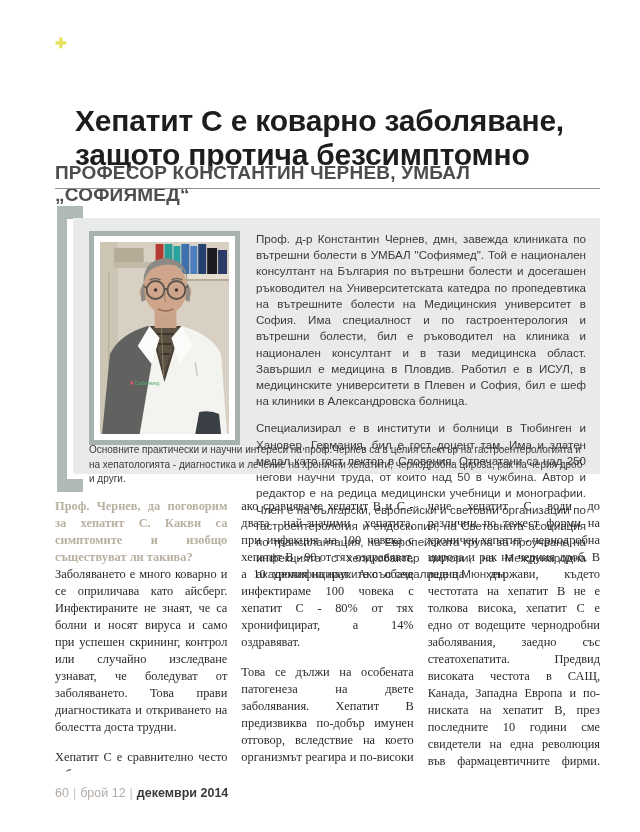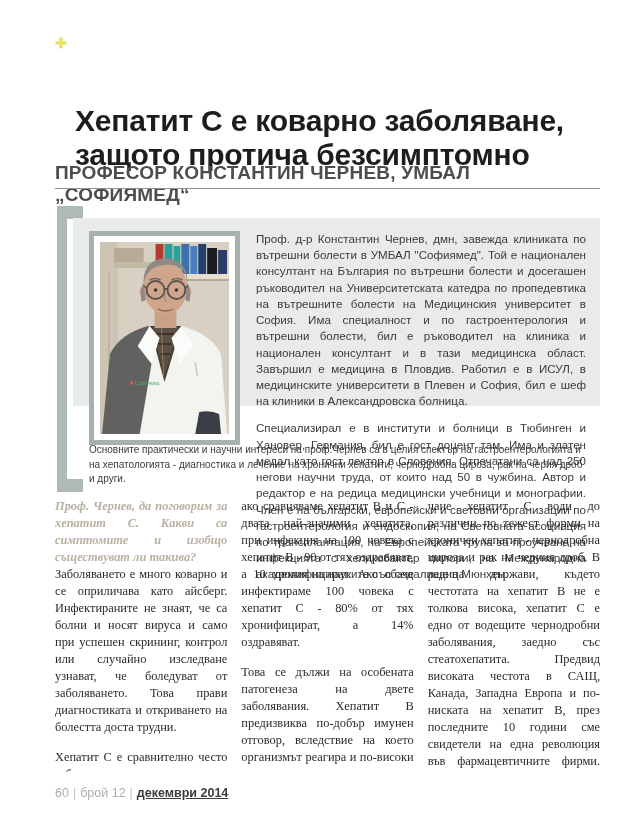--- a/index.html
+++ b/index.html
@@ -14,41 +14,41 @@
   
   .headline{position:absolute;left:55px;top:84px;width:545px;
             font-size:30px;line-height:34px;font-weight:bold;color:#1d1d1b;letter-spacing:-0.2px;margin-left:20px;}
   .subtitle{position:absolute;left:55px;top:162px;width:545px;
             font-size:19px;font-weight:bold;color:#4d4d4d;letter-spacing:0.2px;}
   .rule{position:absolute;left:55px;top:188px;width:545px;height:1px;background:#8f8f8f;}
 
   
   .bracket{position:absolute;left:57px;top:206px;width:26px;height:286px;box-sizing:border-box;
            border-left:10px solid #b0bab4;border-top:13px solid #b0bab4;border-bottom:13px solid #b0bab4;}
-  .profile-box{position:absolute;left:73px;top:218px;width:527px;height:188px;background:#e9ebe8;}
+  .profile-box{position:absolute;left:73px;top:218px;width:527px;height:256px;background:#e9ebe8;}
   .photo-frame{position:absolute;left:16px;top:13px;width:151px;height:214px;box-sizing:border-box;
                background:#ffffff;border:5px solid #a7b2ac;padding:6px;}
   .photo-frame svg{display:block;width:100%;height:100%;}
   .bio{position:absolute;left:183px;top:13px;width:330px;font-size:11.6px;line-height:1.4;
        color:#3a3a3a;text-align:justify;}
   .bio p{margin:0 0 11px 0;}
   .profile-note{position:absolute;left:16px;top:225px;width:497px;font-size:10px;line-height:1.45;
                 color:#3a3a3a;}
 
   
   .columns{position:absolute;left:55px;top:498px;width:545px;height:274px;display:flex;gap:14px;overflow:hidden;}
   .col{flex:1;min-width:0;font-family:"Liberation Serif",serif;font-size:12.4px;line-height:1.37;
        color:#2e2a28;text-align:justify;}
   .col p{margin:0 0 13px 0;}
-  .col p.q{margin:0;color:#b8b0a0;font-weight:600;font-style:italic;}
+  .col p.q{margin:0;color:#b8b0a0;font-weight:600;}
 
   
   .footer{position:absolute;left:55px;top:786px;font-size:12.5px;color:#b3aca6;}
   .footer .sep{color:#c8c3bd;padding:0 4px;}
-  .footer .date{color:#3a3a3a;font-weight:bold;text-decoration:underline;}
+  .footer .date{color:#3a3a3a;font-weight:bold;}
 </style>
 </head>
 <body>
 
 <div class="page">
 
   <div class="category">
     <span class="plus">✚</span>
   </div>
 

